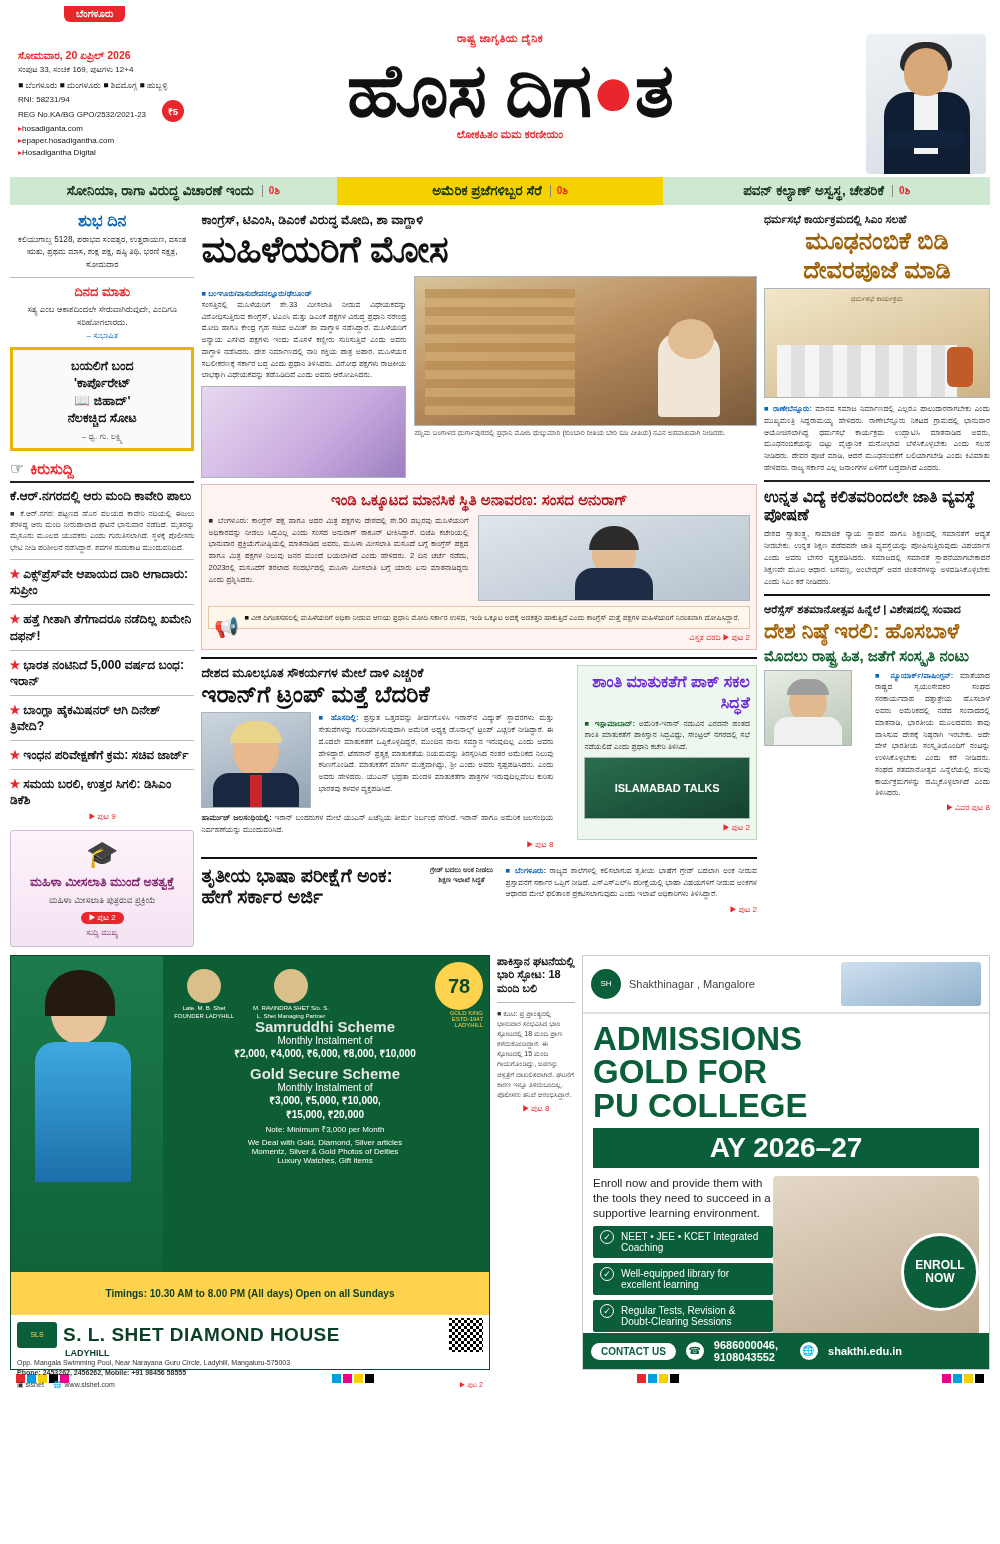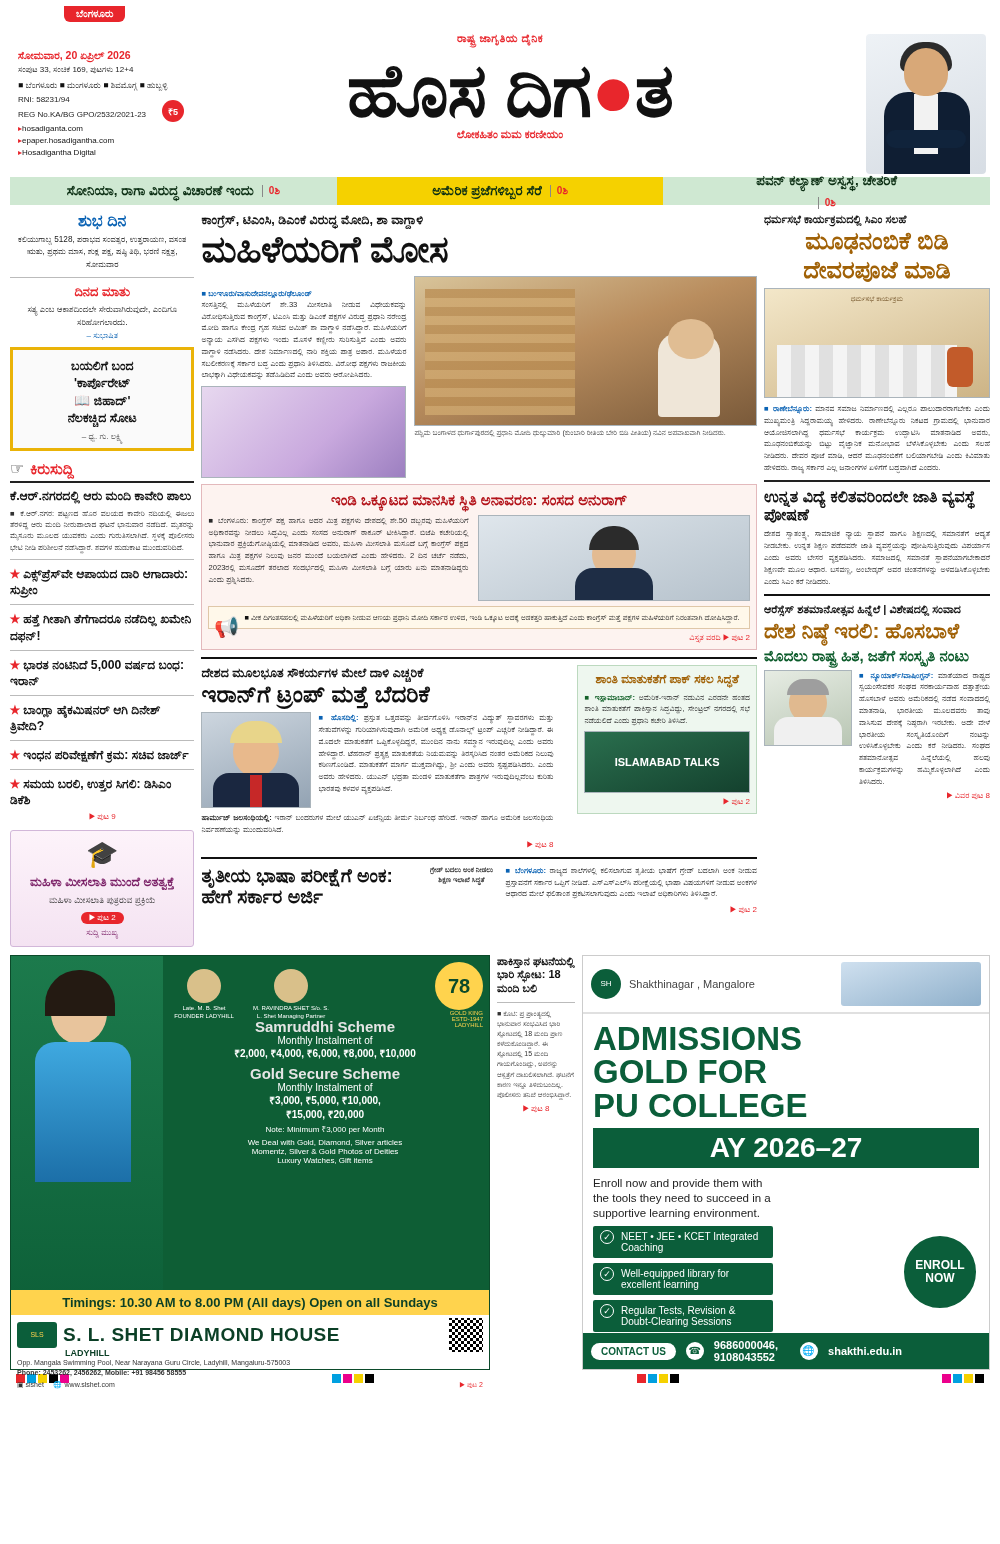--- a/index.html
+++ b/index.html
@@ -57,21 +57,21 @@
   .person .arm { position:absolute; left:20px; top:96px; width:80px; height:18px; background:#10233b; border-radius:10px; }
 
   
   .topstrip { display:flex; gap:0; margin-top:4px; height:28px; }
   .strip-cell {
     flex:1; display:flex; align-items:center; justify-content:center; gap:8px;
     font-size:13.5px; font-weight:bold; color:#0b2e13; position:relative;
   }
   .strip-cell:nth-child(1){ background:#cfe8d2; }
   .strip-cell:nth-child(2){ background:#f5d100; }
-  .strip-cell:nth-child(3){ background:#cfe8d2;flex-direction:column; }
+  .strip-cell:nth-child(3){ background:#cfe8d2; }
   .pagetag { font-size:10px; color:#e8262c; font-weight:bold; border-left:1px solid #888; padding-left:6px;}
 
   
   .grid { display:flex; gap:7px; margin-top:7px; }
   .col-left { width:186px; }
   .col-mid { width:560px; }
   .col-right { width:228px; }
 
   .hr { height:1px; background:#bbb; margin:6px 0; }
   .hr2 { height:2px; background:#222; margin:6px 0; }
@@ -120,21 +120,21 @@
   .infobox {
     border:1px solid #e3b9bc; background:#fdf3f0; padding:6px; margin-top:6px;
   }
   .infobox .t { text-align:center; font-size:15px; font-weight:bold; color:#b3131a; line-height:1.25;}
   .ib-foot { border:1px solid #dfc7a8; background:#fff8ea; margin-top:5px; padding:5px; font-size:7.4px; line-height:1.5; }
 
   .headline-md { font-size:23px; font-weight:bold; line-height:1.1; color:#111; }
   .headline-sm { font-size:19px; font-weight:bold; line-height:1.12; color:#111; }
 
   .greenbox { border:1px solid #bcd9bf; background:#eef7ef; padding:6px; }
-  .greenbox .t { text-align:center; font-size:12px; font-weight:bold; color:#a16207; line-height:1.3;}
+  .greenbox .t { text-align:right; font-size:16px; font-weight:bold; color:#6d28d9; line-height:1.3;}
 
   .sec-divider { height:2px; background:#111; margin:7px 0 6px; }
 
   
   .r-kicker { font-size:11px; font-weight:bold; color:#111; line-height:1.3;}
   .r-headline { font-size:24px; font-weight:bold; line-height:1.1; color:#a16207; margin-top:2px;}
   .r-sub { font-size:15px; font-weight:bold; line-height:1.2; color:#0b5b2a; margin-top:5px;}
 
   
   .bottom { display:flex; gap:7px; margin-top:8px; }
@@ -393,21 +393,21 @@
 
       <div class="hr2"></div>
       <div class="r-sub" style="color:#111;font-size:16px;line-height:1.15">ಉನ್ನತ ವಿದ್ಯೆ ಕಲಿತವರಿಂದಲೇ ಜಾತಿ ವ್ಯವಸ್ಥೆ ಪೋಷಣೆ</div>
       <div class="body-sm" style="margin-top:4px">ದೇಶದ ಸ್ವಾತಂತ್ರ್ಯ, ಸಾಮಾಜಿಕ ನ್ಯಾಯ ಸ್ಥಾಪನೆ ಹಾಗೂ ಶಿಕ್ಷಣದಲ್ಲಿ ಸಮಾನತೆಗೆ ಆದ್ಯತೆ ನೀಡಬೇಕು. ಉನ್ನತ ಶಿಕ್ಷಣ ಪಡೆದವರೇ ಜಾತಿ ವ್ಯವಸ್ಥೆಯನ್ನು ಪೋಷಿಸುತ್ತಿರುವುದು ವಿಪರ್ಯಾಸ ಎಂದು ಅವರು ಬೇಸರ ವ್ಯಕ್ತಪಡಿಸಿದರು. ಸಮಾಜದಲ್ಲಿ ಸಮಾನತೆ ಸ್ಥಾಪನೆಯಾಗಬೇಕಾದರೆ ಶಿಕ್ಷಣವೇ ಮೂಲ ಆಧಾರ. ಬಸವಣ್ಣ, ಅಂಬೇಡ್ಕರ್ ಅವರ ಚಿಂತನೆಗಳನ್ನು ಅಳವಡಿಸಿಕೊಳ್ಳಬೇಕು ಎಂದು ಸಿಎಂ ಕರೆ ನೀಡಿದರು.</div>
 
       <div class="sec-divider"></div>
 
       <div class="r-kicker">ಆರೆಸ್ಸೆಸ್ ಶತಮಾನೋತ್ಸವ ಹಿನ್ನೆಲೆ | ವಿಶೇಷದಲ್ಲಿ ಸಂವಾದ</div>
       <div class="r-headline" style="font-size:21px">ದೇಶ ನಿಷ್ಠೆ ಇರಲಿ: ಹೊಸಬಾಳೆ</div>
       <div class="r-sub">ಮೊದಲು ರಾಷ್ಟ್ರ ಹಿತ, ಜತೆಗೆ ಸಂಸ್ಕೃತಿ ನಂಟು</div>
-      <div style="display:flex;gap:7px;margin-top:5px">
+      <div style="display:flex;gap:23px;margin-top:5px">
         <div style="width:88px">
           <div class="photo" style="height:76px;background:linear-gradient(160deg,#e6ece3,#b9c6b4)">
             <div style="position:absolute;left:50%;top:12px;transform:translateX(-50%);width:38px;height:40px;background:#e0b98f;border-radius:50%"></div>
             <div style="position:absolute;left:50%;top:8px;transform:translateX(-50%);width:42px;height:16px;background:#9e9e9e;border-radius:22px 22px 0 0"></div>
             <div style="position:absolute;left:50%;bottom:0;transform:translateX(-50%);width:68px;height:28px;background:#f0f0f0;border-radius:14px 14px 0 0"></div>
           </div>
         </div>
         <div style="flex:1" class="body-sm">
           <span class="b blue">■ ನ್ಯೂಯಾರ್ಕ್/ವಾಷಿಂಗ್ಟನ್:</span>
           <span>ಮಾತೆಯಾದ ರಾಷ್ಟ್ರದ ಸ್ವಯಂಸೇವಕರ ಸಂಘದ ಸರಕಾರ್ಯವಾಹ ದತ್ತಾತ್ರೇಯ ಹೊಸಬಾಳೆ ಅವರು ಅಮೆರಿಕದಲ್ಲಿ ನಡೆದ ಸಂವಾದದಲ್ಲಿ ಮಾತನಾಡಿ, ಭಾರತೀಯ ಮೂಲದವರು ತಾವು ವಾಸಿಸುವ ದೇಶಕ್ಕೆ ನಿಷ್ಠರಾಗಿ ಇರಬೇಕು. ಅದೇ ವೇಳೆ ಭಾರತೀಯ ಸಂಸ್ಕೃತಿಯೊಂದಿಗೆ ನಂಟನ್ನು ಉಳಿಸಿಕೊಳ್ಳಬೇಕು ಎಂದು ಕರೆ ನೀಡಿದರು. ಸಂಘದ ಶತಮಾನೋತ್ಸವ ಹಿನ್ನೆಲೆಯಲ್ಲಿ ಹಲವು ಕಾರ್ಯಕ್ರಮಗಳನ್ನು ಹಮ್ಮಿಕೊಳ್ಳಲಾಗಿದೆ ಎಂದು ತಿಳಿಸಿದರು.</span>
@@ -455,21 +455,21 @@
         <div class="scheme-title" style="margin-top:5px">Gold Secure Scheme</div>
         <div class="scheme-line">Monthly Instalment of</div>
         <div class="scheme-line b" style="white-space:pre-line">₹3,000, ₹5,000, ₹10,000,
 ₹15,000, ₹20,000</div>
         <div class="scheme-line" style="font-size:8px;margin-top:2px">Note: Minimum ₹3,000 per Month</div>
         <div class="scheme-line" style="font-size:8px;margin-top:4px;white-space:pre-line">We Deal with Gold, Diamond, Silver articles
 Momentz, Silver &amp; Gold Photos of Deities
 Luxury Watches, Gift items</div>
       </div>
 
-      <div style="position:absolute;left:0;right:0;bottom:54px;background:#ffd34d;color:#0b3f26;text-align:center;font-size:13px;font-weight:bold;padding:5px 0">Timings: 10.30 AM to 8.00 PM (All days) Open on all Sundays</div>
+      <div style="position:absolute;left:0;right:0;bottom:54px;background:#ffd34d;color:#0b3f26;text-align:center;font-size:10px;font-weight:bold;padding:16px 0">Timings: 10.30 AM to 8.00 PM (All days) Open on all Sundays</div>
 
       <div style="position:absolute;left:0;right:0;bottom:0;height:54px;background:#fff;color:#0b3f26;padding:3px 6px;">
         <div style="display:flex;align-items:center;gap:6px">
           <div style="width:40px;height:26px;background:#0b5e3a;color:#ffd34d;font-size:7px;text-align:center;line-height:26px;border-radius:3px">SLS</div>
           <div class="shet-name" style="color:#0b3f26">S. L. SHET DIAMOND HOUSE</div>
           <div style="margin-left:auto;width:34px;height:34px;background:repeating-conic-gradient(#000 0 25%,#fff 0 50%) 0/6px 6px;"></div>
         </div>
         <div style="font-size:9px;font-weight:bold;margin-left:48px;margin-top:-4px">LADYHILL</div>
         <div class="mini">Opp. Mangala Swimming Pool, Near Narayana Guru Circle, Ladyhill, Mangaluru-575003</div>
         <div class="mini b">Phone: 2453262, 2456262, Mobile: +91 98456 58555</div>
@@ -497,21 +497,21 @@
         <div style="margin-left:auto;width:140px;height:44px;background:linear-gradient(160deg,#cfe0ef,#8fb0cb);border-radius:3px"></div>
       </div>
 
       <div style="padding:8px 10px 0 10px">
         <div class="sh-admissions">ADMISSIONS</div>
         <div class="sh-admissions">GOLD FOR</div>
         <div class="sh-admissions">PU COLLEGE</div>
       </div>
       <div class="sh-ay" style="margin:6px 10px 0">AY 2026–27</div>
 
-      <div style="display:flex;padding:8px 10px 0;align-items:flex-end;">
+      <div style="display:flex;padding:8px 10px 0;">
         <div style="width:180px">
           <div class="sh-para">Enroll now and provide them with the tools they need to succeed in a supportive learning environment.</div>
           <div class="sh-bullet"><span class="ck">✓</span><span>NEET • JEE • KCET Integrated Coaching</span></div>
           <div class="sh-bullet"><span class="ck">✓</span><span>Well-equipped library for excellent learning</span></div>
           <div class="sh-bullet"><span class="ck">✓</span><span>Regular Tests, Revision &amp; Doubt-Clearing Sessions</span></div>
           <div class="sh-bullet"><span class="ck">✓</span><span>Industrial Visits &amp; Practical Exposure</span></div>
         </div>
         <div style="flex:1;background:linear-gradient(160deg,#e4d8c6,#b9a289);border-radius:4px"></div>
       </div>
 

